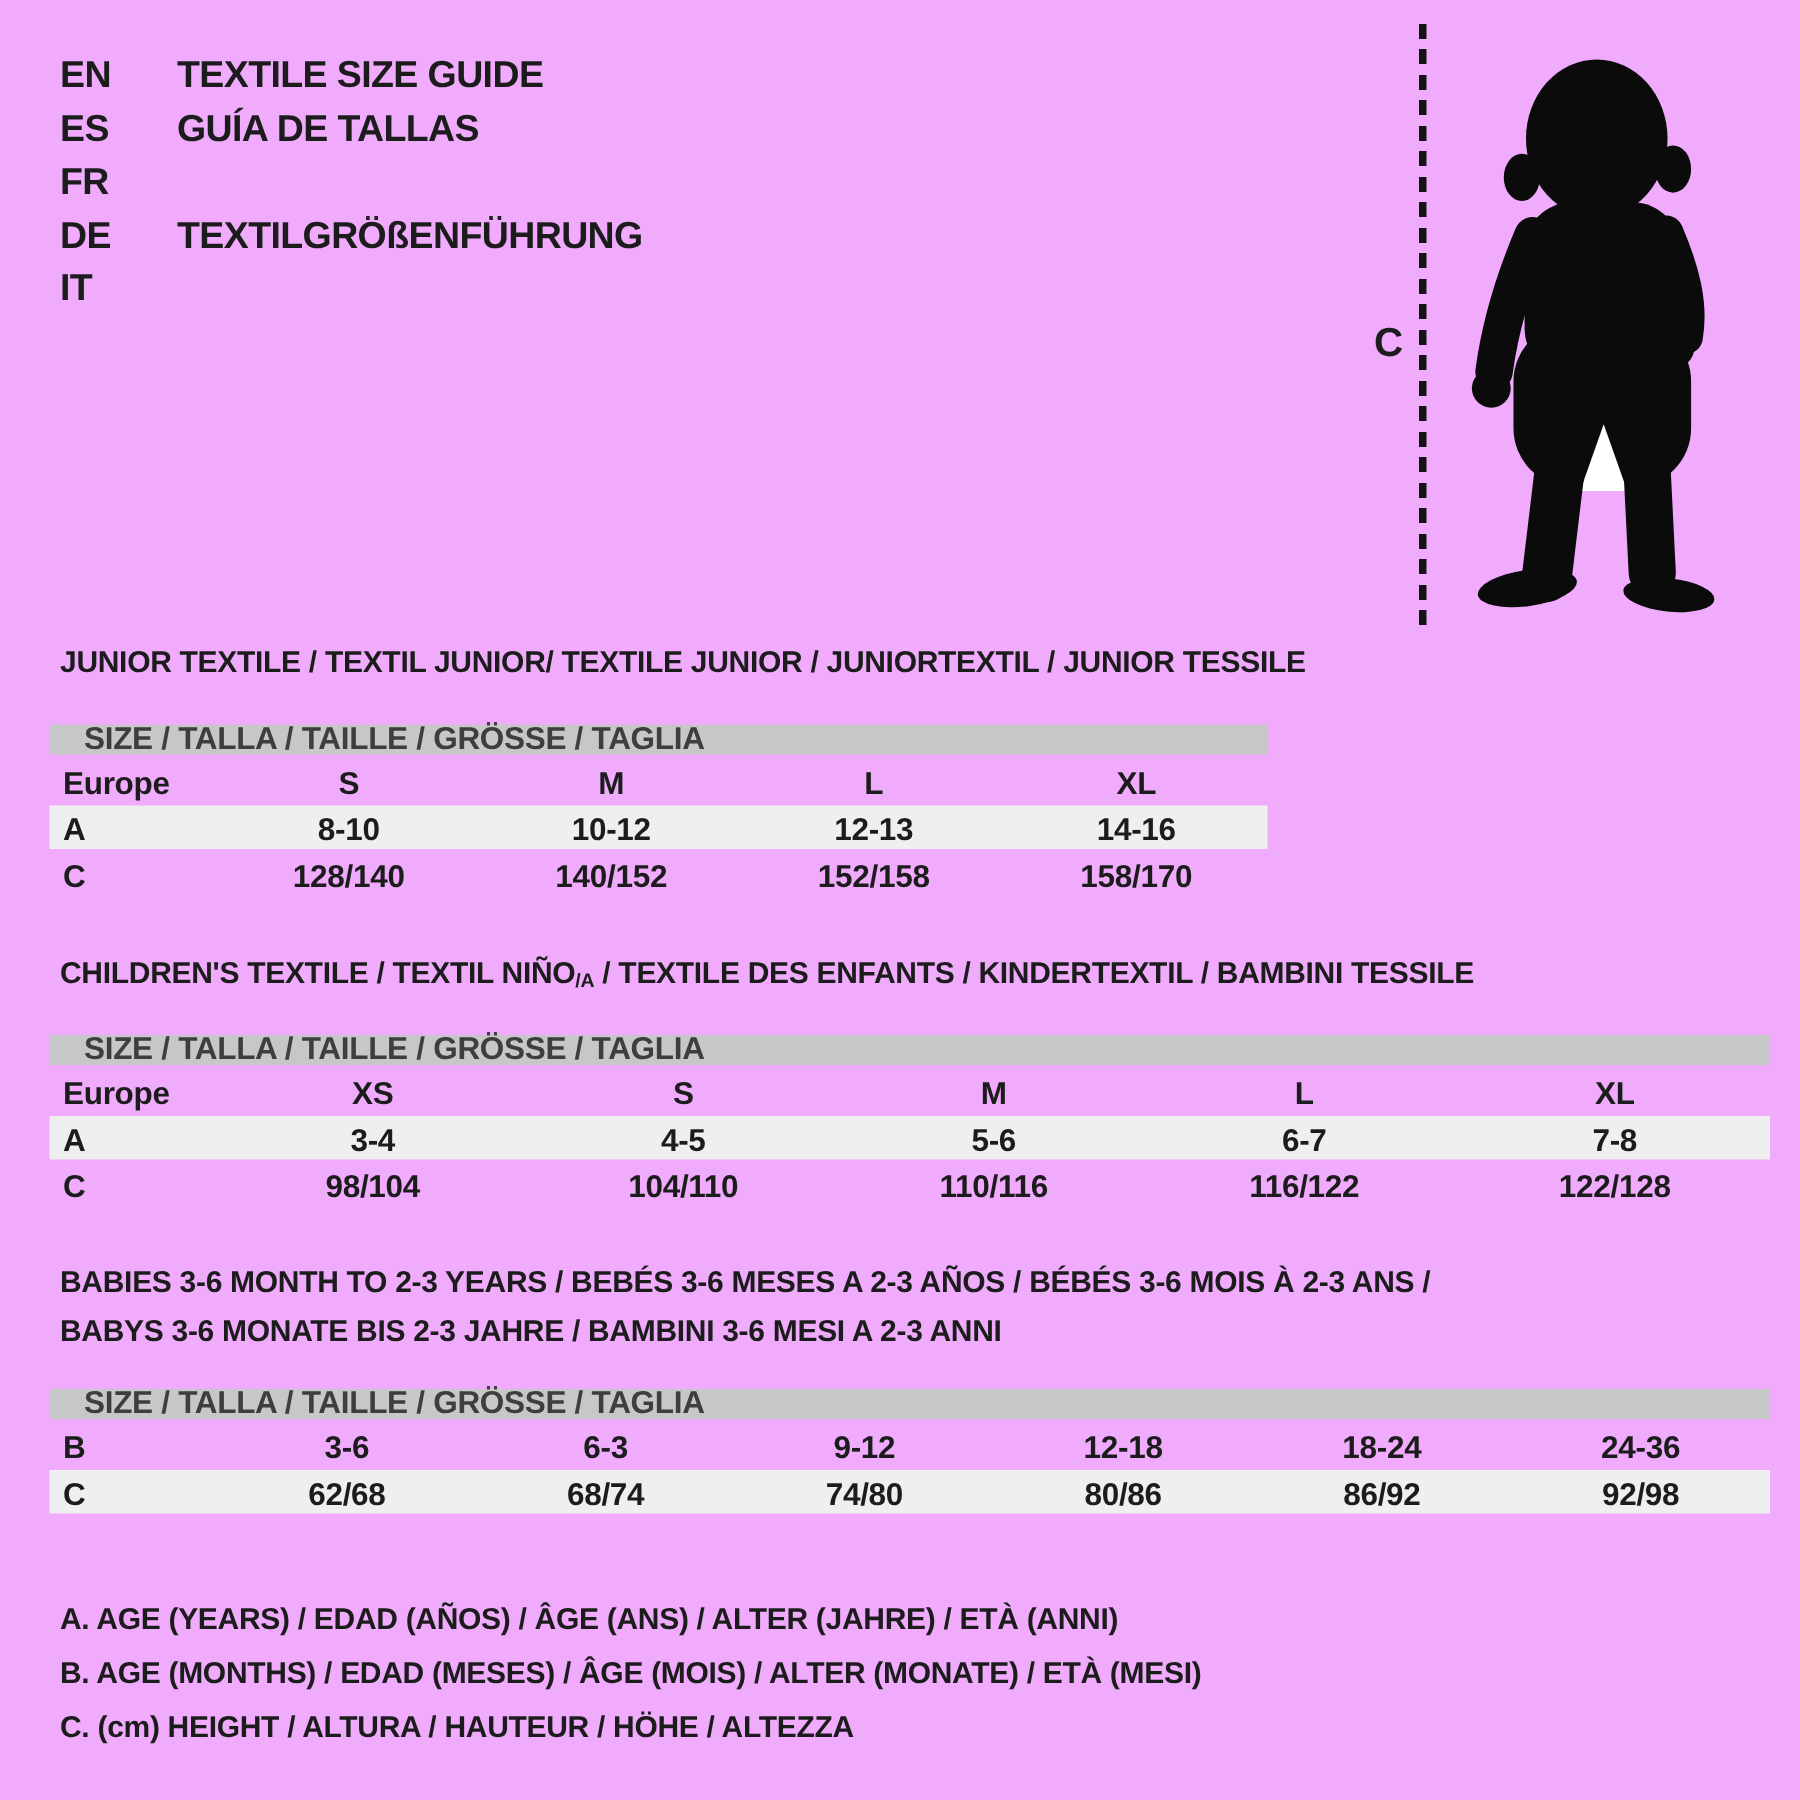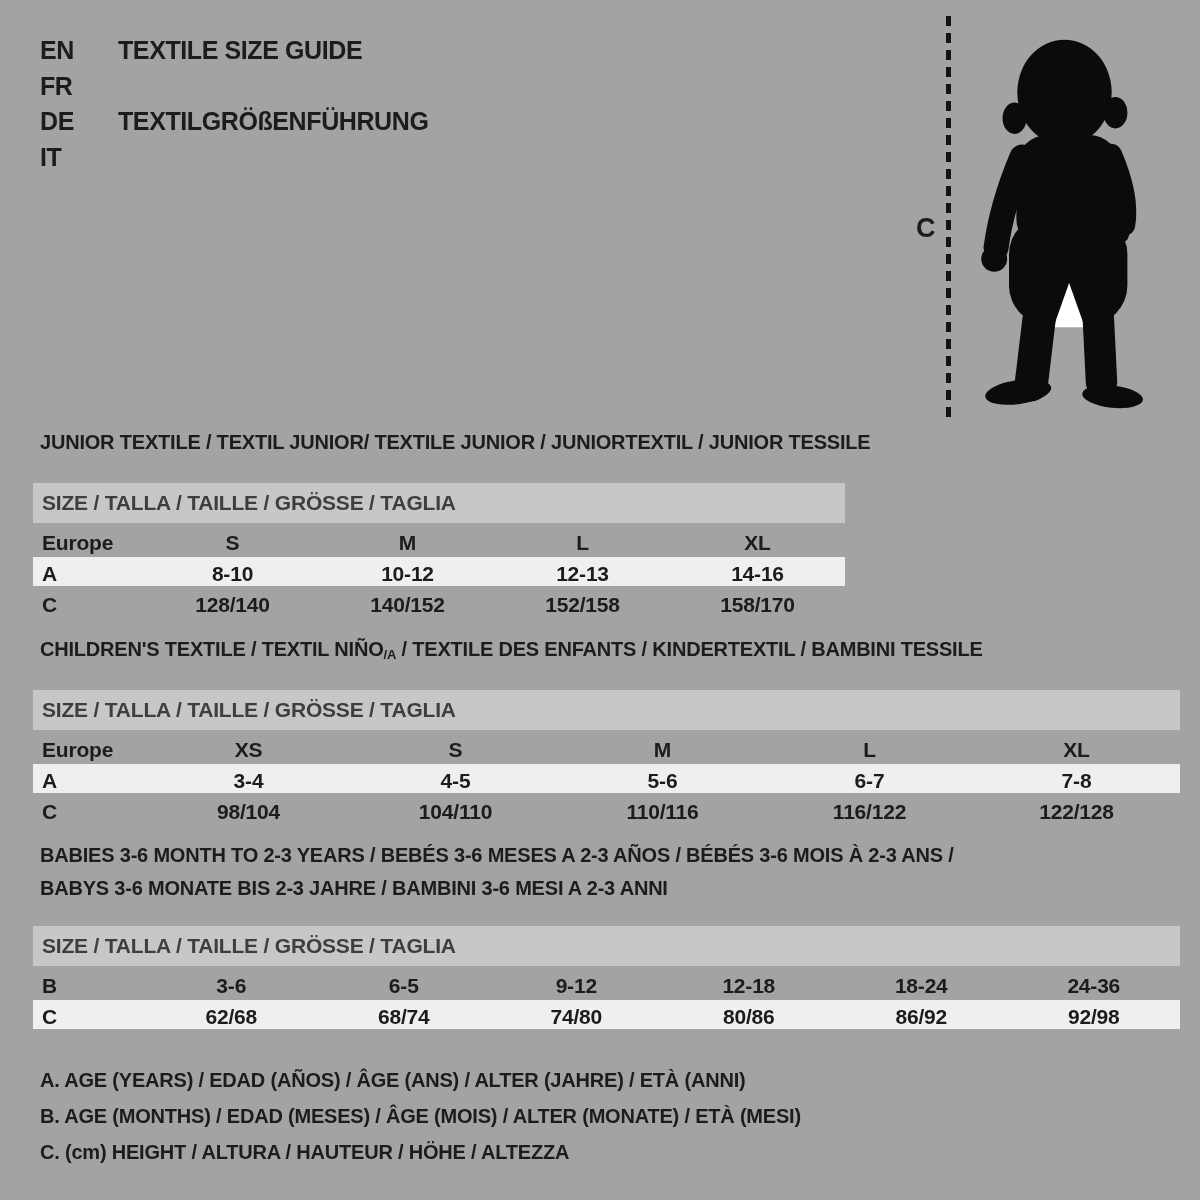--- a/index.html
+++ b/index.html
@@ -1,39 +1,39 @@
 <!DOCTYPE html>
 <html><head>
 <meta charset="utf-8">
 <style>
   html,body{margin:0;padding:0;background:#ffffff;}
   body{width:1200px;height:1200px;font-family:"Liberation Sans", sans-serif;color:#1c1c1c;}
-  .canvas{position:relative;width:1200px;height:1200px;background:#a3a3a3;overflow:hidden;}
+  .canvas{position:relative;width:1200px;height:1200px;background:#f0abfc;overflow:hidden;}
 
   
   .lang-list{position:absolute;left:40px;top:33px;}
   .lang-row{display:flex;height:35.5px;align-items:center;font-size:25px;font-weight:bold;letter-spacing:-0.4px;white-space:nowrap;}
   .lang-code{width:78px;}
 
   
   .dash-line{position:absolute;left:946px;top:16px;width:5px;height:402px;
     background:repeating-linear-gradient(to bottom,#141414 0 10px,transparent 10px 17px);}
   .figure-label{position:absolute;left:916px;top:213px;font-size:27px;font-weight:bold;}
   .baby-svg{position:absolute;left:972px;top:20px;width:185px;height:400px;}
 
   
   .sec-title{position:absolute;left:40px;font-size:20px;font-weight:bold;letter-spacing:-0.2px;white-space:nowrap;}
   .sub-small{font-size:13px;position:relative;top:3px;font-weight:bold;}
 
   
   .table{position:absolute;left:33px;}
   .w-narrow{width:812px;}
   .w-wide{width:1147px;}
-  .thead{height:40px;background:#c7c7c7;color:#3e3e3e;display:flex;align-items:center;
-    padding-left:9px;font-size:21px;font-weight:bold;letter-spacing:-0.2px;margin-bottom:3px;box-sizing:border-box;}
+  .thead{height:20px;background:#c7c7c7;color:#3e3e3e;display:flex;align-items:center;
+    padding-left:23px;font-size:21px;font-weight:bold;letter-spacing:-0.2px;margin-bottom:3px;box-sizing:border-box;}
   .trow{display:flex;height:29px;align-items:flex-end;font-size:21px;font-weight:bold;letter-spacing:-0.2px;margin-bottom:2px;}
   .trow.shaded{background:#efefef;}
   .tlabel{width:112px;padding-left:9px;box-sizing:border-box;}
   .tcell{flex:1;text-align:center;}
 
   
   .legend{position:absolute;left:40px;top:1062px;}
   .legend-line{height:36px;line-height:36px;font-size:20px;font-weight:bold;letter-spacing:-0.2px;white-space:nowrap;}
 
   
@@ -47,20 +47,24 @@
 </style>
 </head>
 <body>
 
 <div class="canvas">
 
   <div class="lang-list">
     <div class="lang-row">
       <span class="lang-code">EN</span>
       <span class="lang-title">TEXTILE SIZE GUIDE</span>
+    </div>
+    <div class="lang-row">
+      <span class="lang-code">ES</span>
+      <span class="lang-title">GUÍA DE TALLAS</span>
     </div>
     <div class="lang-row">
       <span class="lang-code">FR</span>
     </div>
     <div class="lang-row">
       <span class="lang-code">DE</span>
       <span class="lang-title">TEXTILGRÖßENFÜHRUNG</span>
     </div>
     <div class="lang-row">
       <span class="lang-code">IT</span>
@@ -145,21 +149,21 @@
     </div>
   </div>
 
   <div id="babies-title-1" class="sec-title">BABIES 3-6 MONTH TO 2-3 YEARS / BEBÉS 3-6 MESES A 2-3 AÑOS / BÉBÉS 3-6 MOIS À 2-3 ANS /</div>
   <div id="babies-title-2" class="sec-title">BABYS 3-6 MONATE BIS 2-3 JAHRE / BAMBINI 3-6 MESI A 2-3 ANNI</div>
   <div id="babies-table" class="table w-wide">
     <div class="thead">SIZE / TALLA / TAILLE / GRÖSSE / TAGLIA</div>
     <div class="trow">
       <span class="tlabel">B</span>
       <span class="tcell">3-6</span>
-      <span class="tcell">6-5</span>
+      <span class="tcell">6-3</span>
       <span class="tcell">9-12</span>
       <span class="tcell">12-18</span>
       <span class="tcell">18-24</span>
       <span class="tcell">24-36</span>
     </div>
     <div class="trow shaded">
       <span class="tlabel">C</span>
       <span class="tcell">62/68</span>
       <span class="tcell">68/74</span>
       <span class="tcell">74/80</span>

